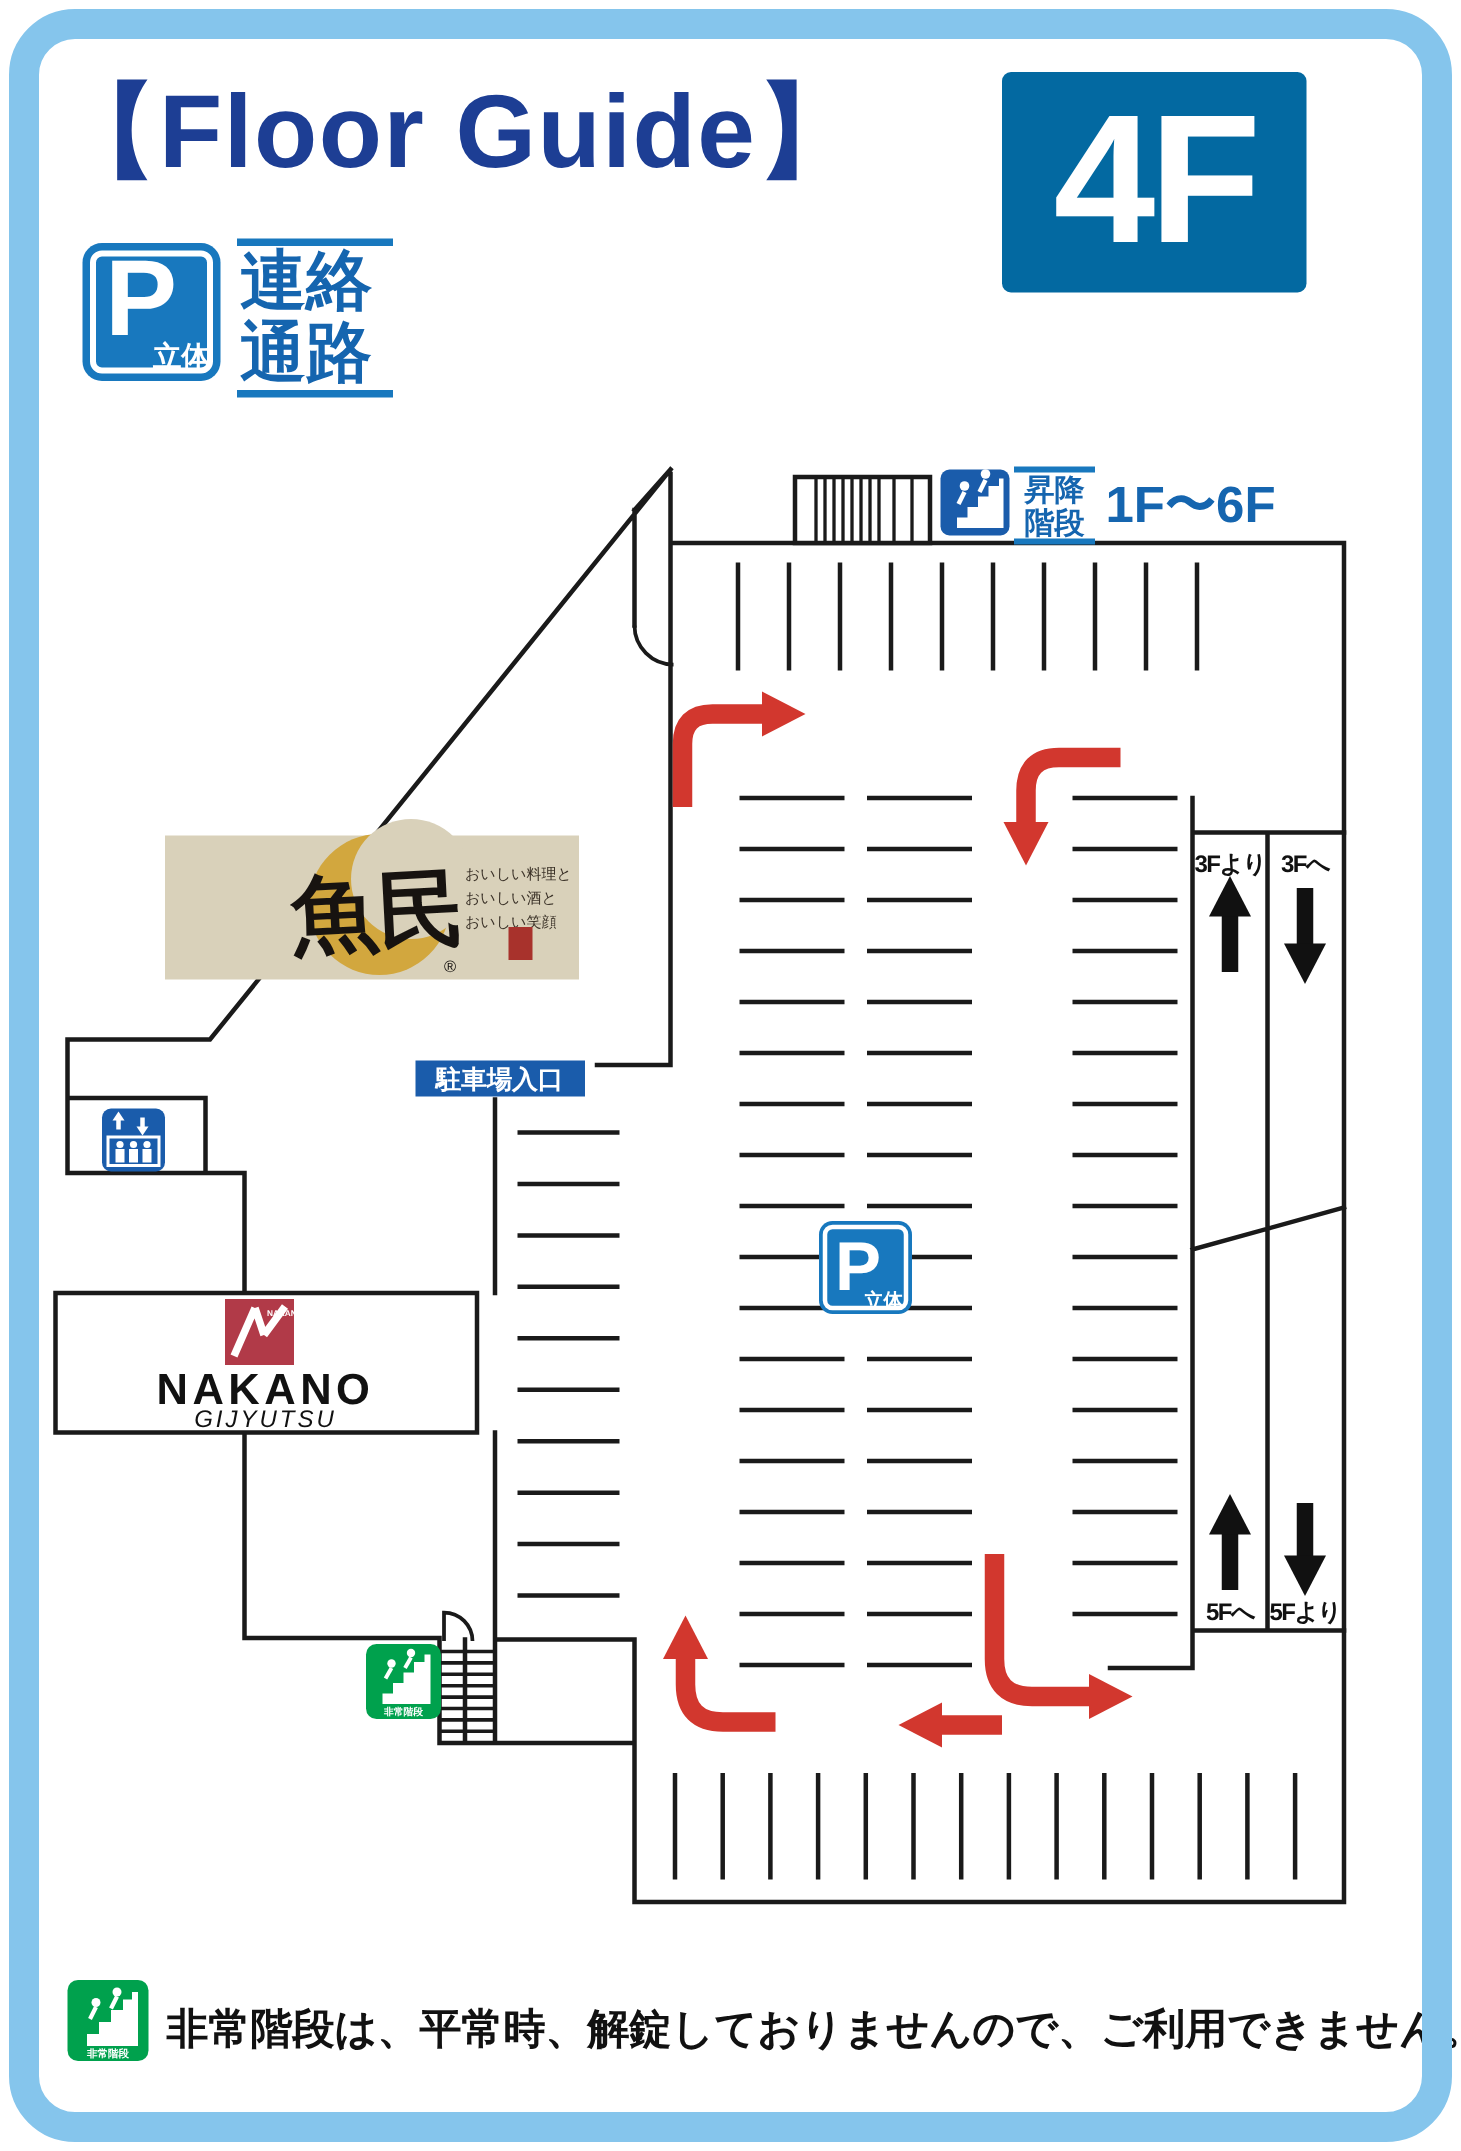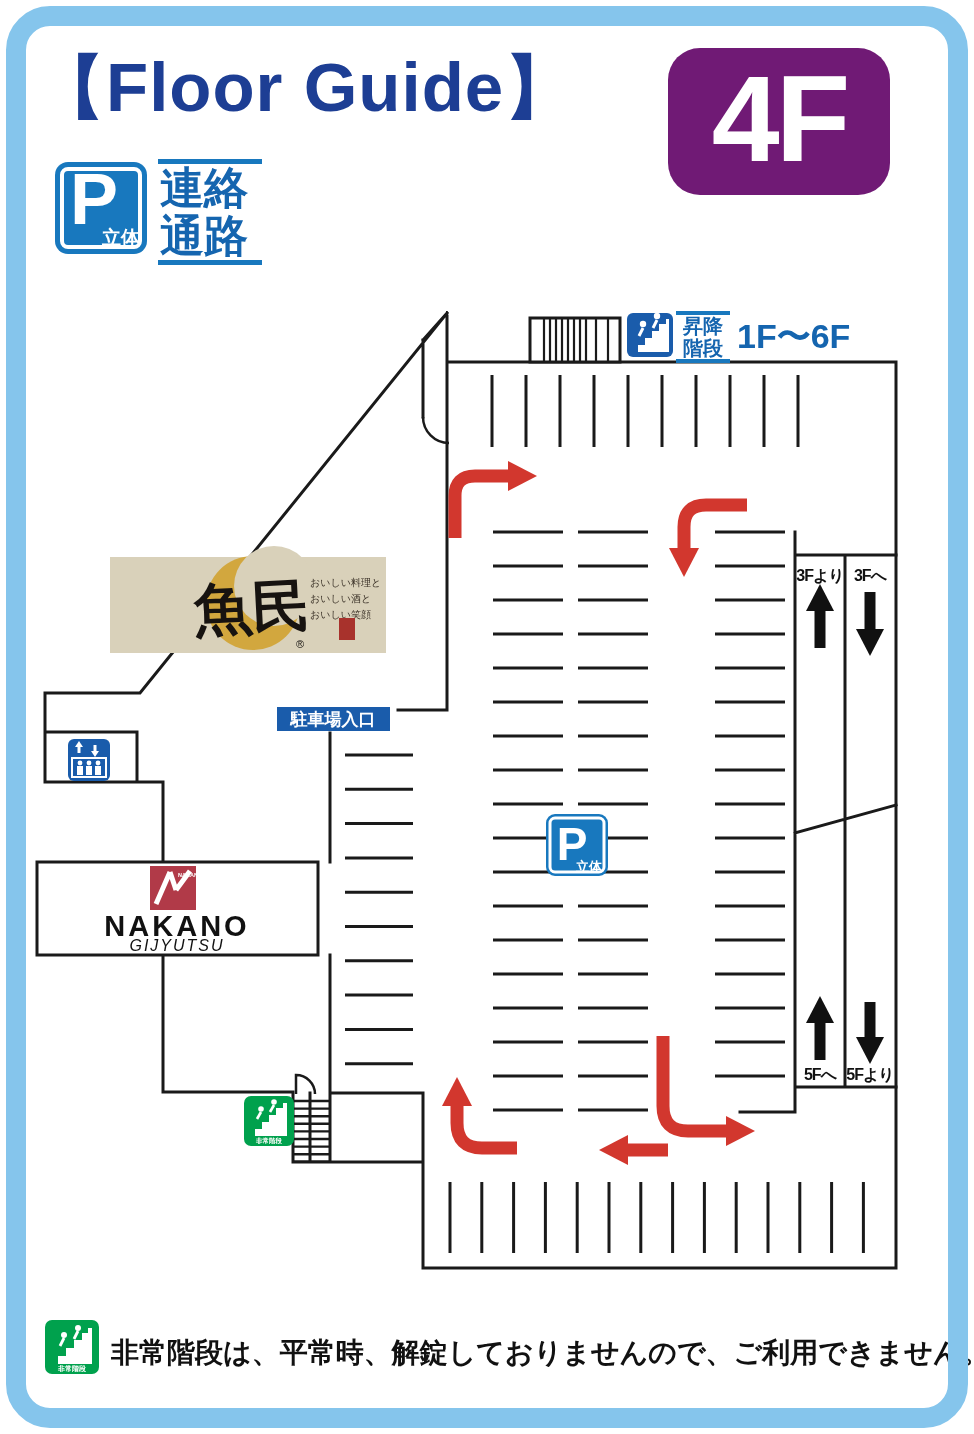--- a/index.html
+++ b/index.html
@@ -3,22 +3,22 @@
 <meta charset="utf-8">
 <style>
   html,body{margin:0;padding:0;background:#fff;}
   body{font-family:"Liberation Sans",sans-serif;}
   #stage{position:relative;width:974px;height:1434px;background:#fff;overflow:hidden;}
   .frame{position:absolute;left:6px;top:6px;right:6px;bottom:6px;
          border:20px solid #85c5ec;border-radius:44px;pointer-events:none;z-index:5;}
   
   .title{position:absolute;left:36px;top:42px;font-size:69px;font-weight:bold;
          color:#1d3e94;letter-spacing:1px;z-index:2;white-space:nowrap;}
-  .floor-badge{position:absolute;left:668px;top:48px;width:222px;height:147px;
-         background:#701a75;border-radius:32px;color:#fff;font-size:122px;font-weight:bold;
+  .floor-badge{position:absolute;left:668px;top:48px;width:203px;height:147px;
+         background:#0369a1;border-radius:6px;color:#fff;font-size:122px;font-weight:bold;
          text-align:center;line-height:143px;letter-spacing:-4px;z-index:2;}
   .p-badge{position:absolute;left:55px;top:162px;width:92px;height:92px;background:#1878be;
          border-radius:13px;z-index:2;}
   .p-badge .inner{position:absolute;left:5px;top:5px;right:5px;bottom:5px;
          border:4px solid #fff;border-radius:8px;}
   .p-badge .p-letter{position:absolute;left:15px;top:-4px;color:#fff;font-size:72px;font-weight:bold;}
   .p-badge .p-sub{position:absolute;right:7px;bottom:3px;color:#fff;font-size:19px;font-weight:bold;}
   .corridor{position:absolute;left:158px;top:159px;z-index:2;width:104px;}
   .corridor .bar{width:104px;height:5px;background:#1878be;}
   .corridor .txt{font-size:44px;line-height:45px;font-weight:bold;color:#1565af;padding:1px 0 2px 2px;}

